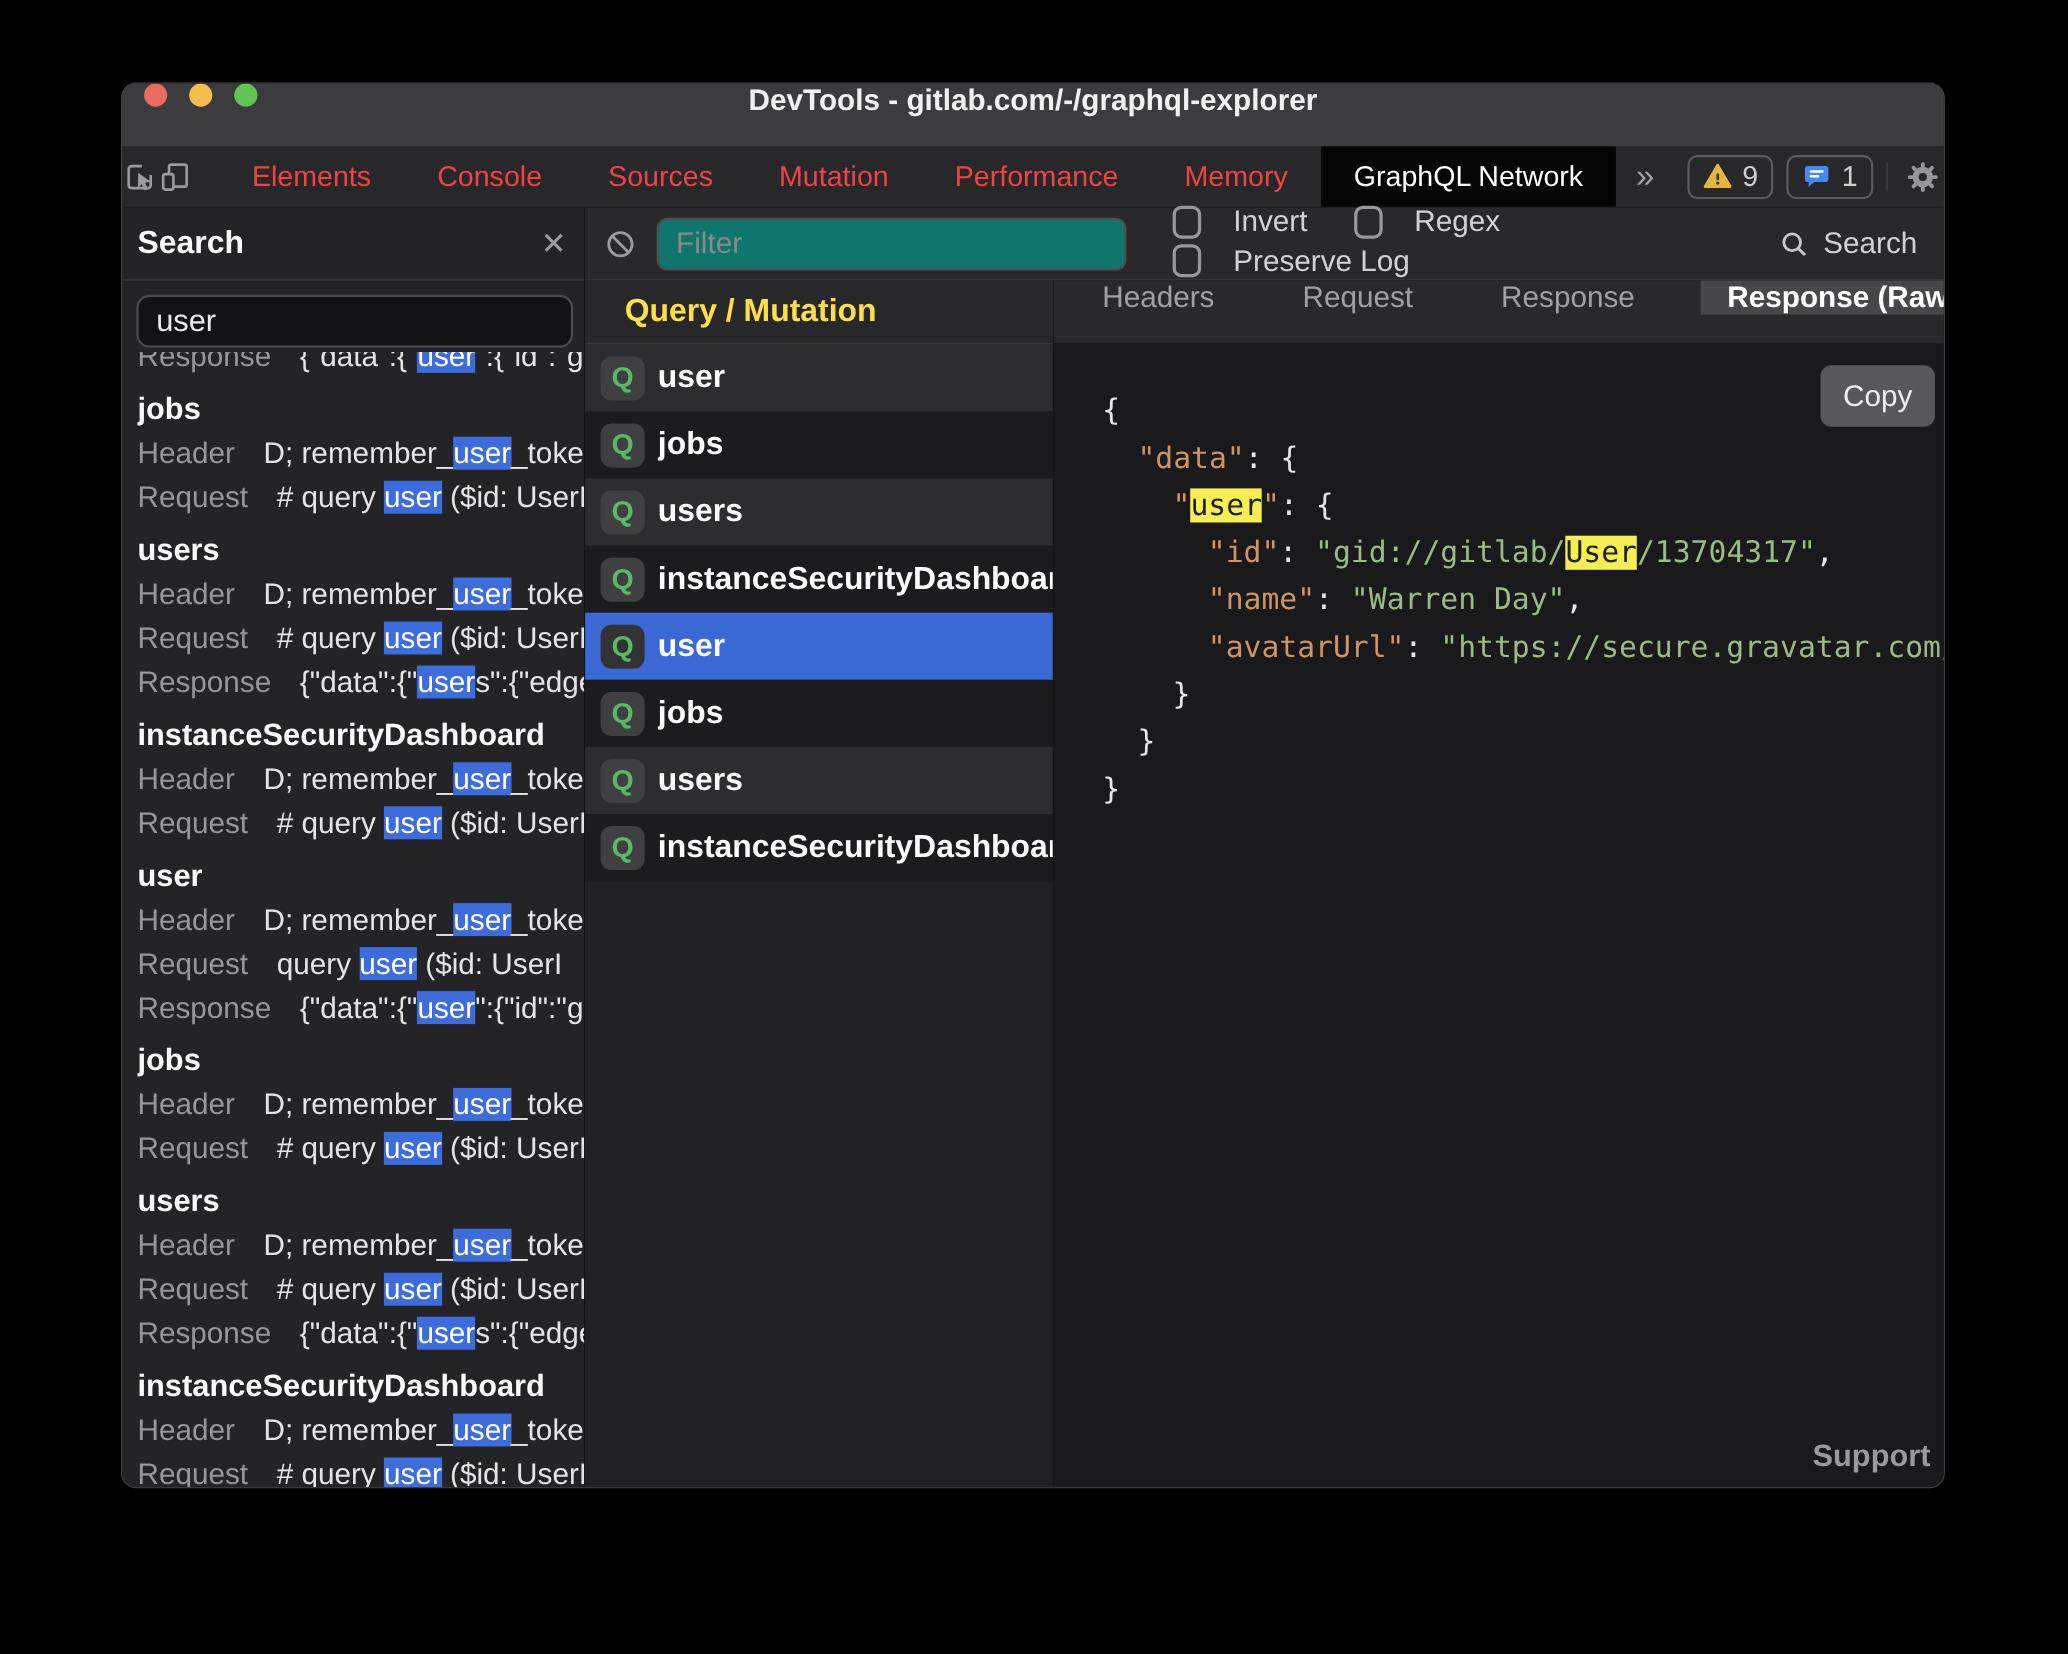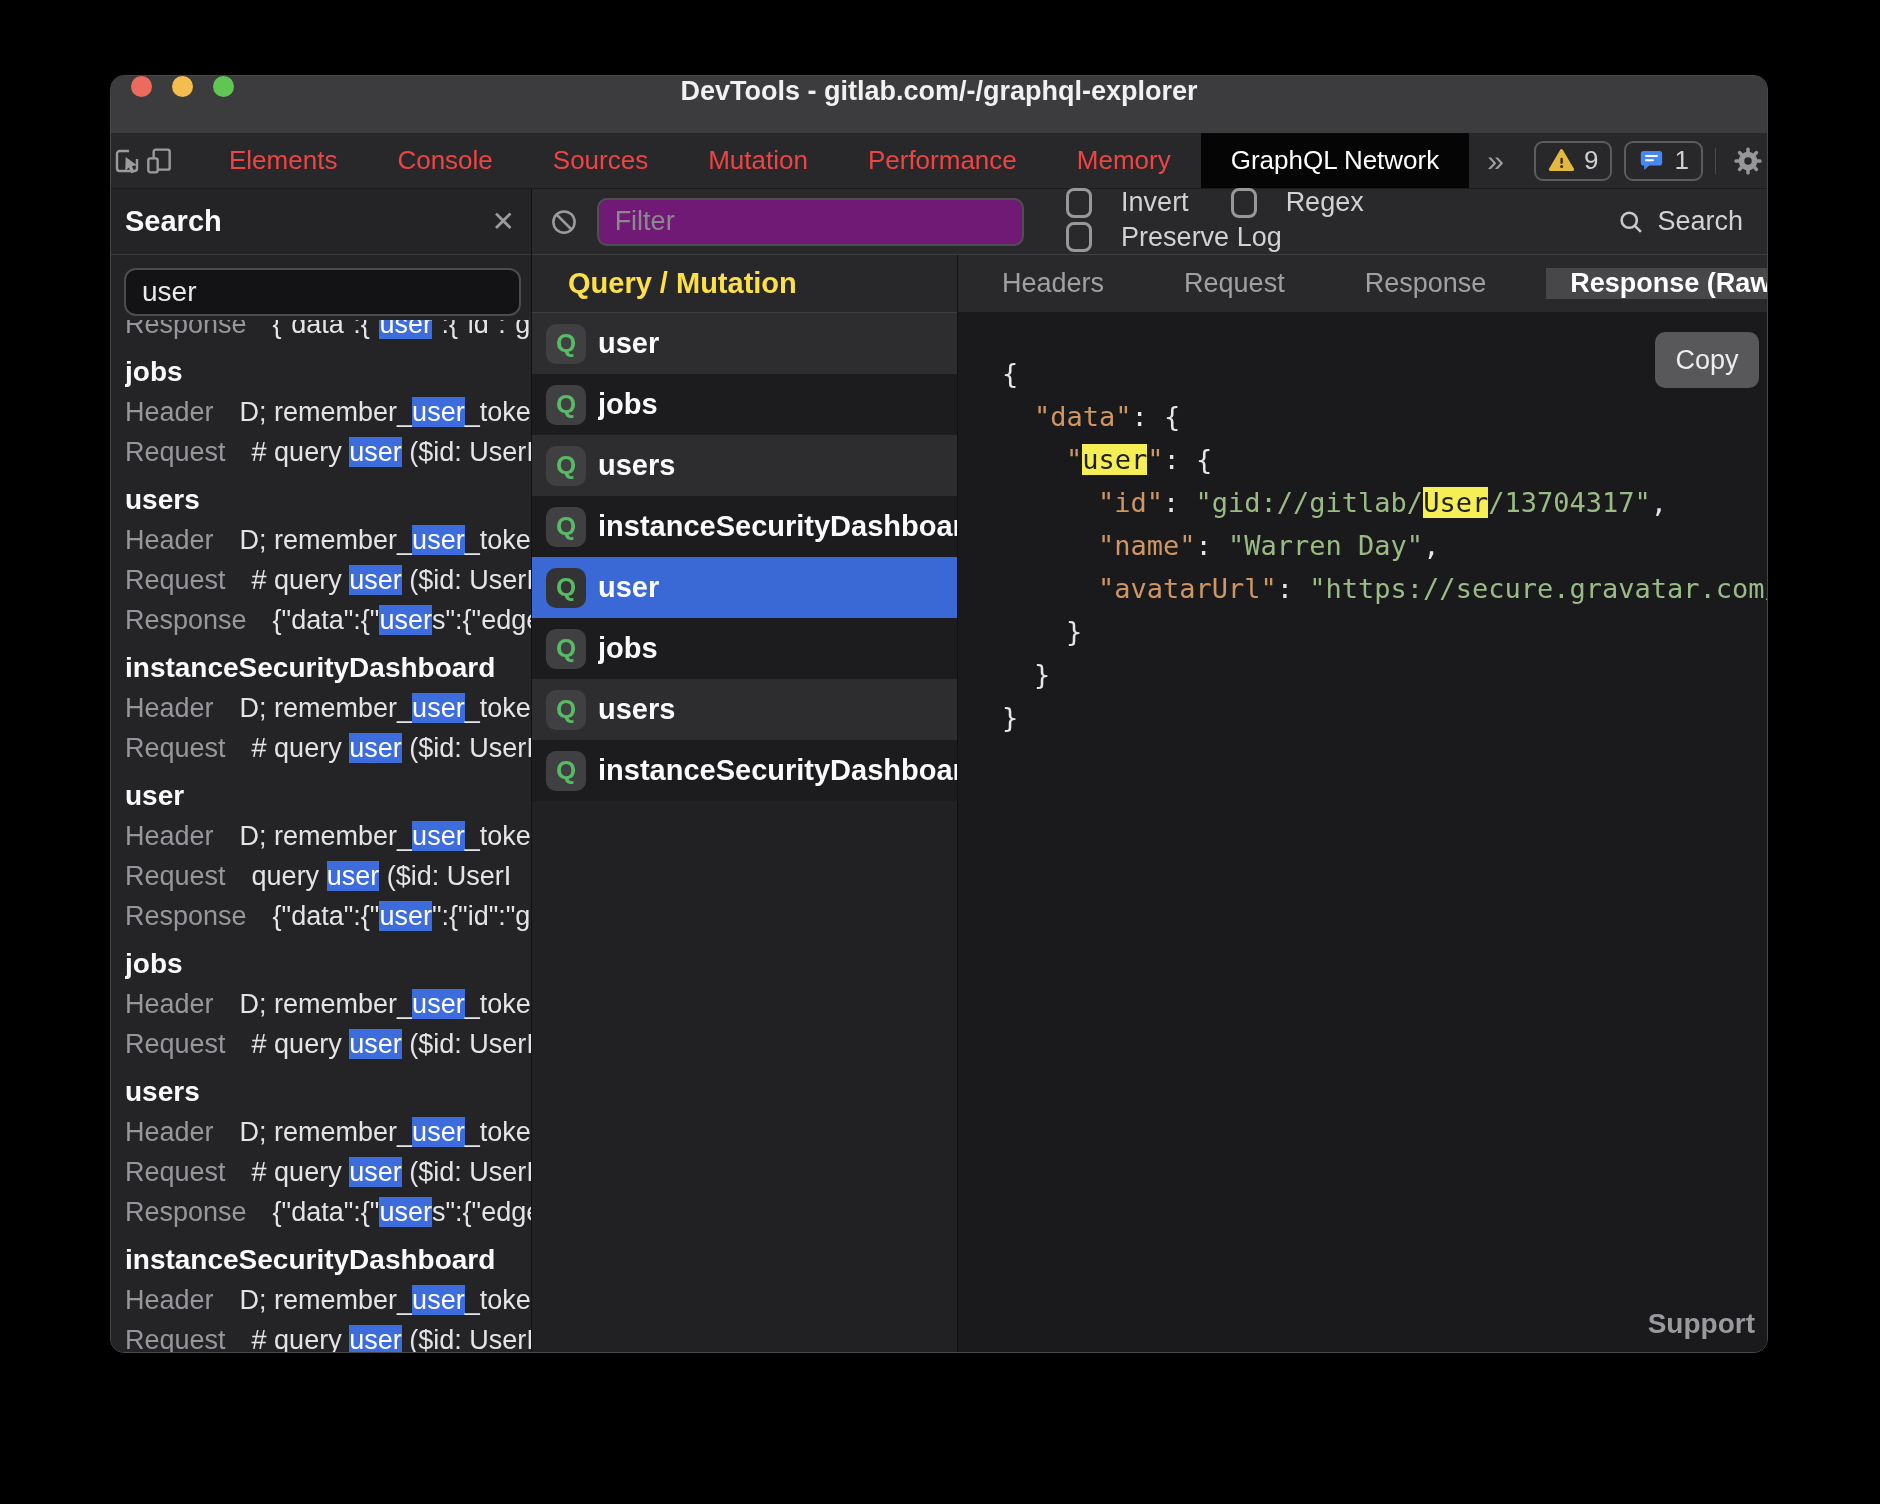--- a/index.html
+++ b/index.html
@@ -49,21 +49,21 @@
   .sr-line.clipped{margin-top:-14px;}
   .sr-label{color:#97979b;margin-right:26px;}
   .sr-entry{margin-top:12px;}
   .sr-title{color:#fafafa;font-size:28px;font-weight:700;line-height:36px;margin-bottom:4px;
             white-space:nowrap;overflow:hidden;}
   .hl{background:#3d6cdd;color:#ffffff;}
   
   .right-region{flex:1;display:flex;flex-direction:column;min-width:0;min-height:0;}
   .filter-row{height:65px;flex:0 0 65px;background:#29292b;border-bottom:1px solid #3e3e40;
               display:flex;align-items:center;padding:0 24px 0 12px;}
-  .filter-input{width:460px;height:48px;box-sizing:border-box;background:#701a75;border:2px solid #4f4f51;
+  .filter-input{width:460px;height:48px;box-sizing:border-box;background:#0f766e;border:2px solid #4f4f51;
                 border-radius:10px;color:#e9e9eb;font-size:27px;padding:0 16px;margin-left:12px;
                 font-family:"Liberation Sans",sans-serif;outline:none;}
   .filter-input::placeholder{color:#8a8a8e;}
   .cb-label{display:inline-flex;align-items:center;gap:29px;margin-left:42px;color:#d2d2d4;
             font-size:27px;font-weight:500;white-space:nowrap;}
   .cb-box{width:26px;height:30px;border:3px solid #98989a;border-radius:8px;box-sizing:border-box;}
   .search-inline{display:inline-flex;align-items:center;gap:12px;margin-left:42px;color:#d2d2d4;
                  font-size:27px;font-weight:500;}
   .content-row{flex:1;display:flex;min-height:0;}
   
@@ -75,21 +75,21 @@
   .q-row{height:61px;display:flex;align-items:center;padding-left:14px;}
   .q-row.light{background:#2d2d30;} .q-row.dark{background:#1c1c1f;}
   .q-row.sel{background:#3a69d6;}
   .q-badge{width:40px;height:40px;border-radius:10px;background:#404043;color:#58ba64;
            display:inline-flex;align-items:center;justify-content:center;font-size:26px;font-weight:700;
            flex:0 0 40px;}
   .q-row.sel .q-badge{background:#333336;}
   .q-label{margin-left:12px;color:#fbfbfc;font-size:29px;font-weight:700;white-space:nowrap;overflow:hidden;}
   
   .right-panel{flex:1;display:flex;flex-direction:column;min-width:0;min-height:0;background:#1a1a1d;}
-  .detail-tabs{height:57px;flex:0 0 57px;background:#29292b;display:flex;align-items:center;
+  .detail-tabs{height:57px;flex:0 0 57px;background:#29292b;display:flex;align-items:flex-start;
                padding-left:24px;}
   .d-tab{display:flex;align-items:center;padding:0 20px;color:#9fa0a2;font-size:27px;font-weight:500;
          white-space:nowrap;}
   .d-tab.sel{background:#47474a;color:#ffffff;font-weight:700;padding:0 24px;}
   .detail-content{flex:1;position:relative;overflow:hidden;background:#1a1a1d;}
   .copy-btn{position:absolute;top:20px;right:8px;width:104px;height:56px;background:#58585a;border:none;
             border-radius:10px;color:#ededee;font-size:27px;font-family:"Liberation Sans",sans-serif;}
   .json{padding:40px 0 0 44px;font-family:"DejaVu Sans Mono",monospace;font-size:27px;line-height:43px;}
   .j-line{white-space:pre;overflow:hidden;}
   .jp{color:#e6e6e8;} .jk{color:#cd9662;} .jv{color:#9abc84;}

